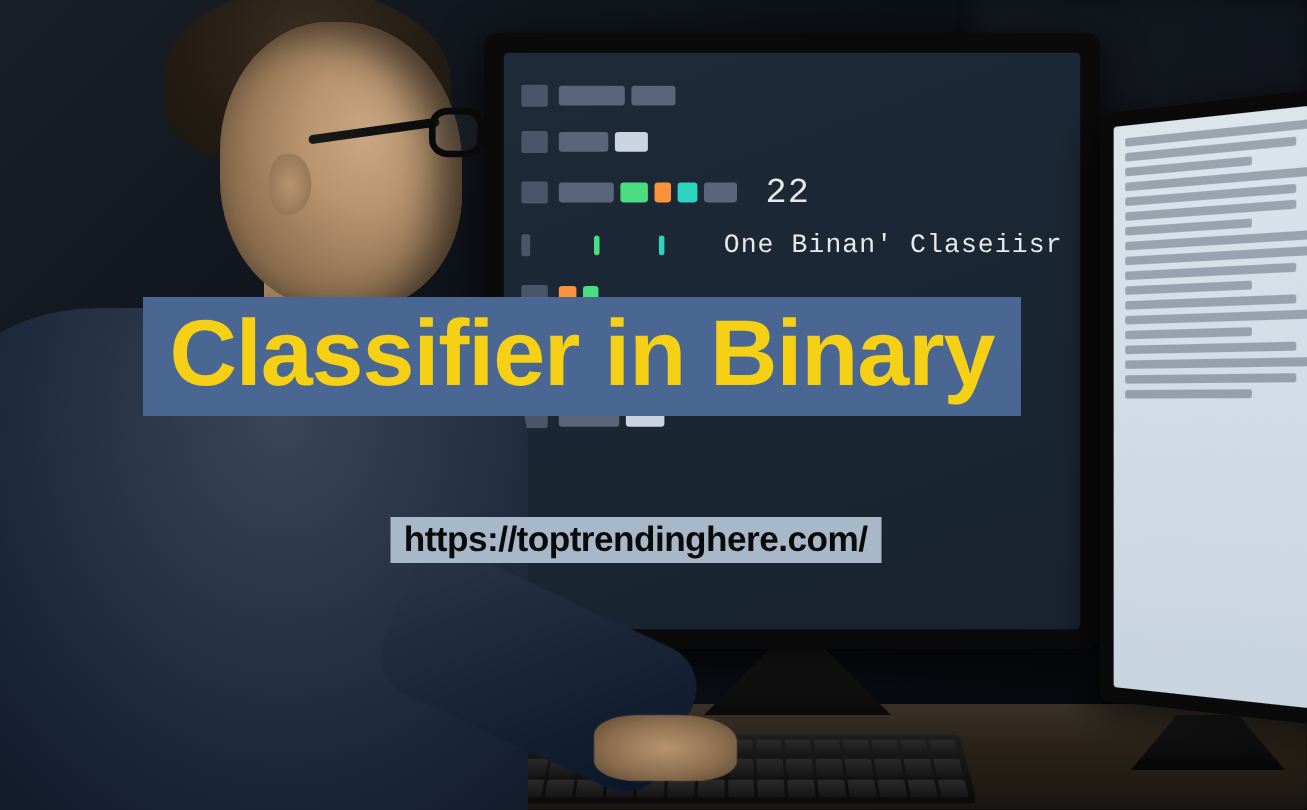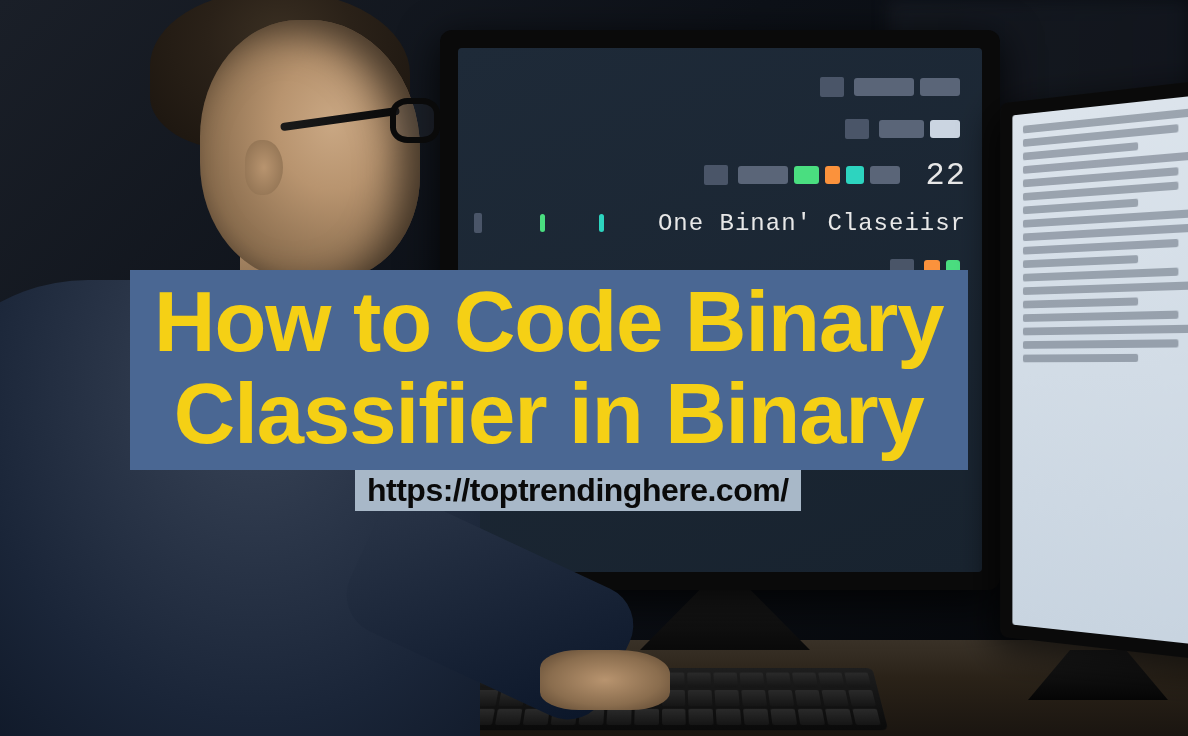--- a/index.html
+++ b/index.html
@@ -174,21 +174,20 @@
       overflow: hidden;
       padding: 20px 16px;
       font-family: 'Courier New', monospace;
     }
 
     .code-line {
       display: flex;
       align-items: center;
       height: 38px;
       margin-bottom: 4px;
-      justify-content: flex-end;
     }
 
     .line-num {
       width: 24px;
       height: 20px;
       background: #4a5568;
       margin-right: 10px;
       border-radius: 2px;
     }
 
@@ -481,21 +480,20 @@
     <div class="hair"></div>
     <div class="head"></div>
     <div class="ear"></div>
     <div class="glasses-arm"></div>
     <div class="glasses-front"></div>
     <div class="arm-lower"></div>
     <div class="hand"></div>
   </div>
 
   <div class="title-overlay">
-    <div class="title-text">How to Code Binary</div>
     <div class="title-text">Classifier in Binary</div>
   </div>
 
   <div class="url-overlay">
     <span class="url-text">https://toptrendinghere.com/</span>
   </div>
 
 </div>
 
 </body></html>

